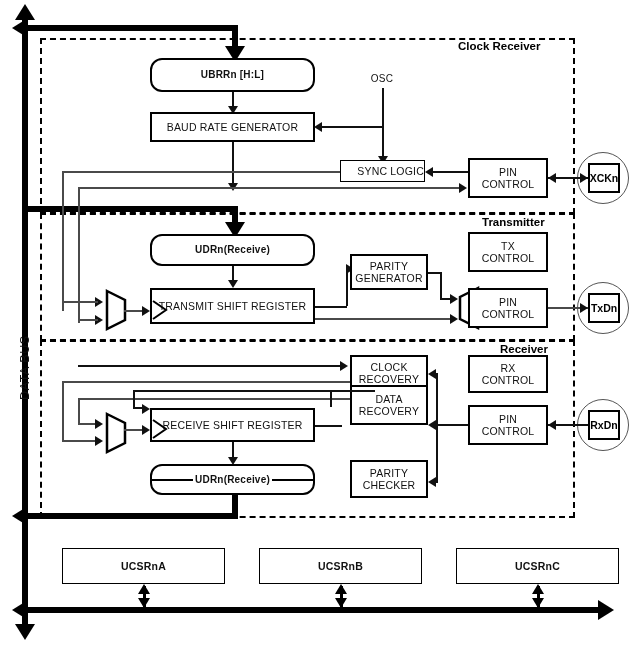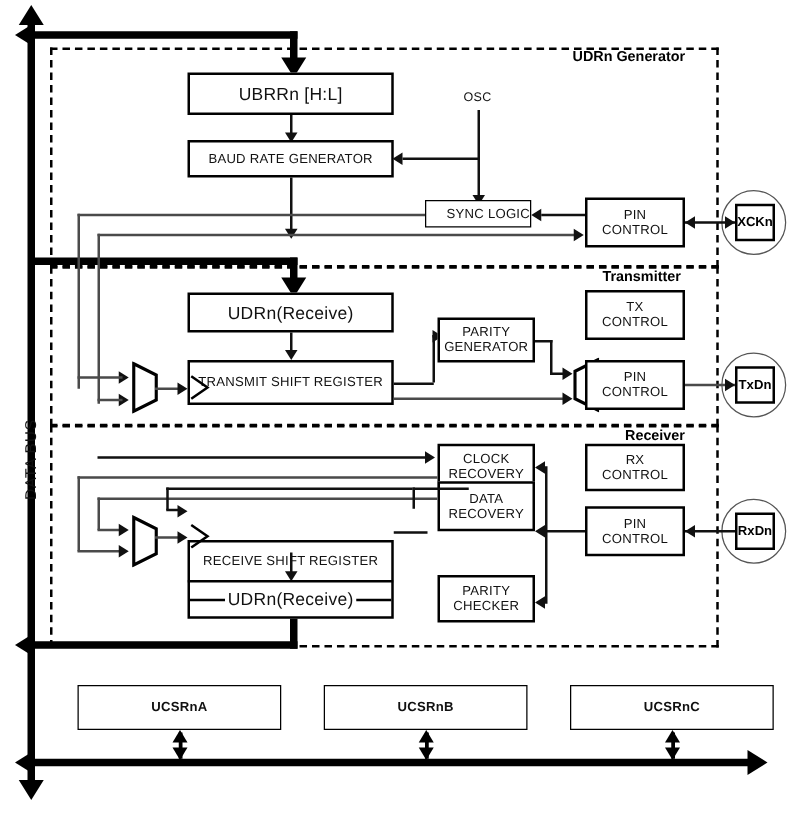--- a/index.html
+++ b/index.html
@@ -13,21 +13,21 @@
     background:#fff;
     box-sizing:border-box;
     display:flex;align-items:center;justify-content:center;
     text-align:center;
     font-size:10.5px;
     color:#111;
     line-height:1.15;
     letter-spacing:.2px;
   }
   .box.thin{border-width:1.5px;}
-  .box.reg{font-weight:normal;font-size:14px;}
+  .box.reg{font-weight:bold;font-size:10px;border-radius:12px;}
   .box.two{white-space:pre-line;}
 
   
   .region{
     position:absolute;
     border:2px dashed #000;
     box-sizing:border-box;
     background:transparent;
   }
   .region-label{
@@ -102,21 +102,21 @@
 
   
   .strike{position:absolute;height:2px;background:#000;}
 </style>
 </head>
 <body>
 
 <div id="stage">
 
   <div class="region" style="left:40px;top:38px;width:535px;height:176px;"></div>
-  <div class="region-label" style="left:455px;top:40px;">UDRn Generator</div>
+  <div class="region-label" style="left:455px;top:40px;">Clock Receiver</div>
 
   <div class="region" style="left:40px;top:213px;width:535px;height:128px;"></div>
   <div class="region-label" style="left:479px;top:216px;">Transmitter</div>
 
   <div class="region" style="left:40px;top:340px;width:535px;height:178px;"></div>
   <div class="region-label" style="left:497px;top:343px;">Receiver</div>
 
   <div class="bus busv" style="left:22px;top:18px;height:610px;"></div>
   <div class="ahb u" style="left:15px;top:4px;"></div>
   <div class="ahb d" style="left:15px;top:624px;"></div>
@@ -310,21 +310,21 @@
   <div class="wire wireh" style="left:78px;top:423px;width:20px;"></div>
   <div class="ah r" style="left:95px;top:419px;"></div>
 
   <div class="wire wireh dark" style="left:330px;top:390px;width:45px;"></div>
   <div class="wire wirev dark" style="left:330px;top:390px;height:17px;"></div>
   <div class="wire wireh dark" style="left:133px;top:390px;width:197px;"></div>
   <div class="wire wirev dark" style="left:133px;top:390px;height:18px;"></div>
   <div class="ah r" style="left:142px;top:404px;"></div>
   <div class="wire wireh dark" style="left:133px;top:407px;width:12px;"></div>
 
-  <div class="box" style="left:150px;top:408px;width:165px;height:34px;margin-top:24px;">
+  <div class="box" style="left:150px;top:408px;width:165px;height:34px;">
     <span>RECEIVE SHIFT REGISTER</span>
   </div>
   <div class="clktri" style="left:152px;top:419px;">
     <svg width="16" height="20" viewBox="0 0 16 20">
         <path d="M1,1 L14,10 L1,19" fill="none" stroke="#000" stroke-width="2"></path>
       </svg>
   </div>
 
   <div class="mux" style="left:105px;top:412px;">
     <svg width="22" height="42" viewBox="0 0 22 42">

